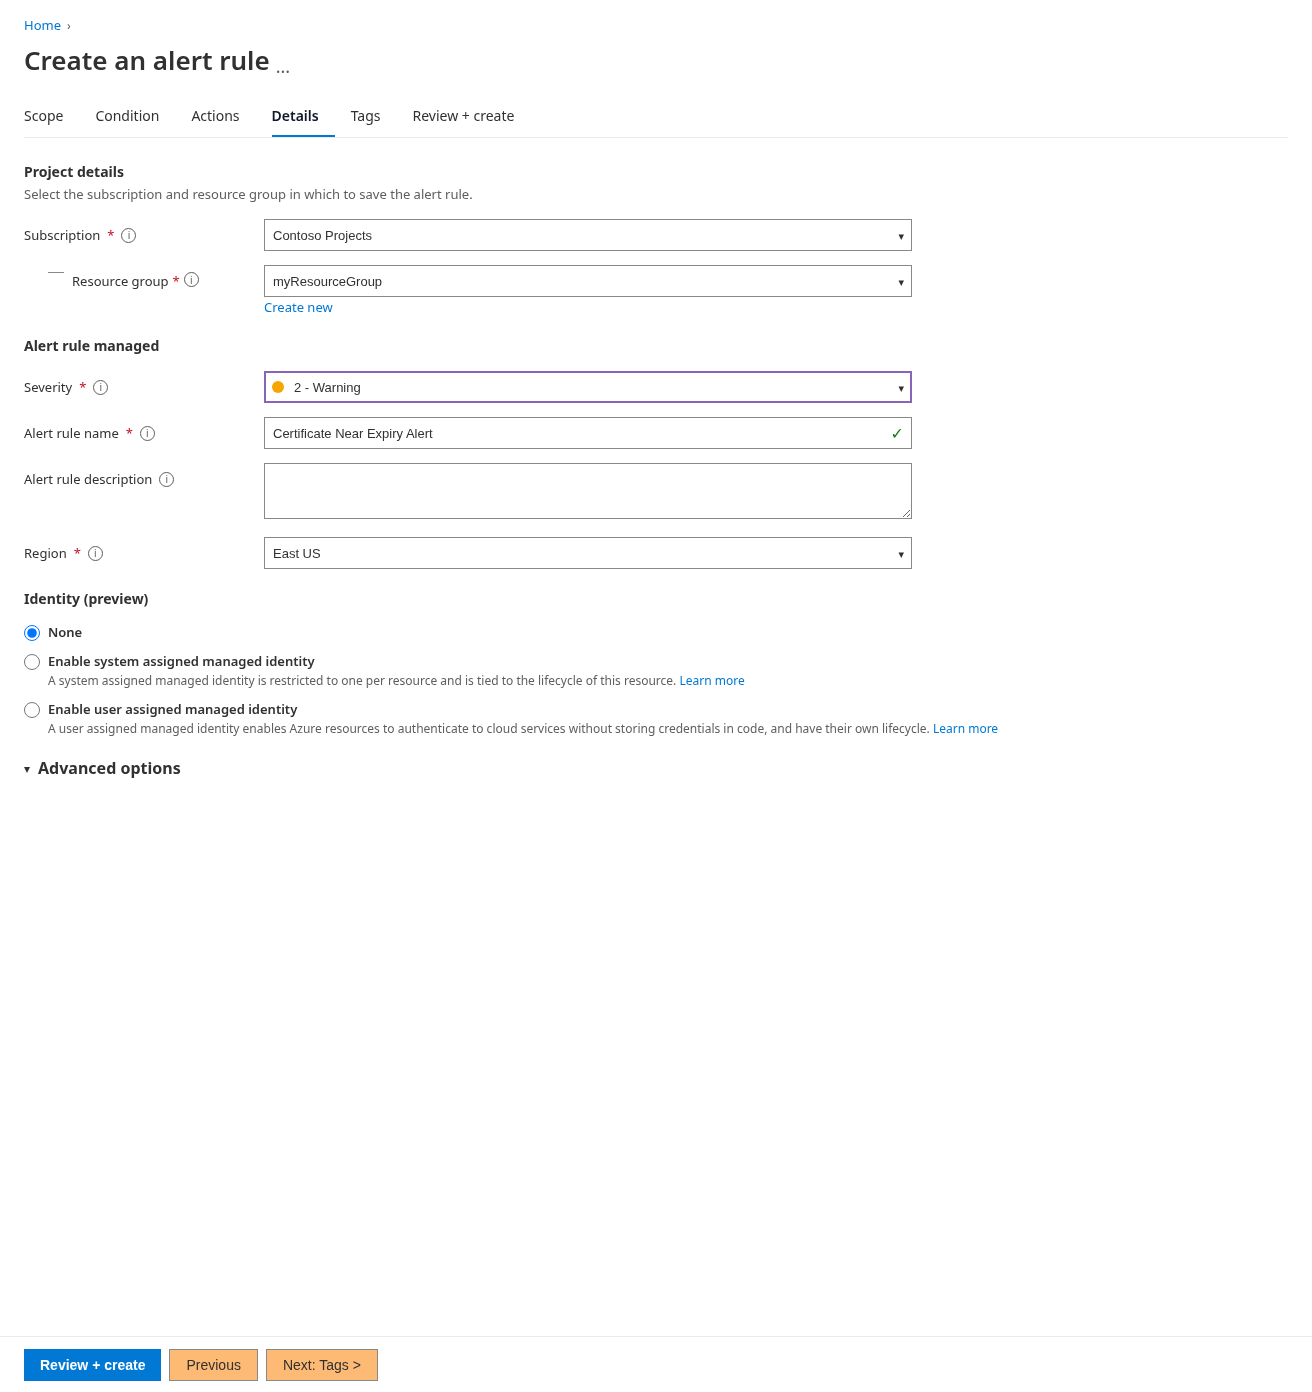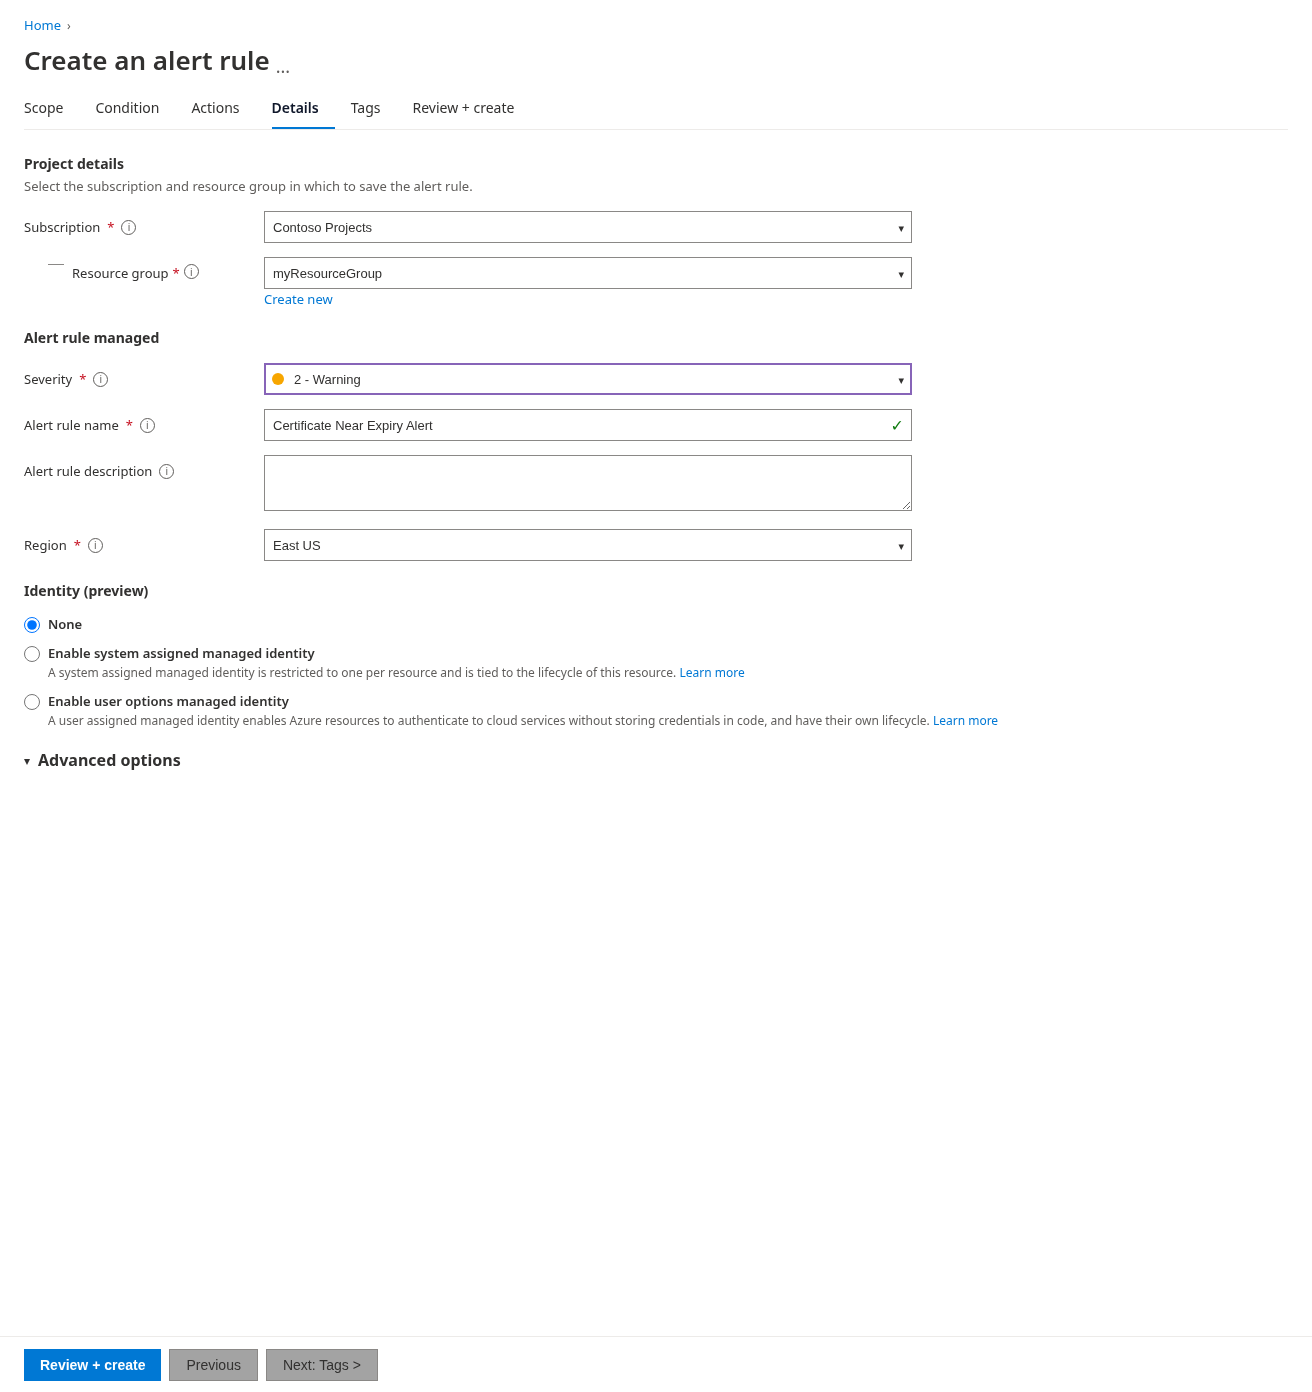--- a/index.html
+++ b/index.html
@@ -28,21 +28,21 @@
       font-size: 13px;
     }
     .breadcrumb-sep {
       color: #605e5c;
       font-size: 12px;
     }
     .page-title-row {
       display: flex;
       align-items: flex-end;
       gap: 6px;
-      margin-bottom: 12px;
+      margin-bottom: 20px;
     }
     .page-title {
       font-size: 26px;
       font-weight: 600;
       color: #323130;
     }
     .page-title-ellipsis {
       font-size: 18px;
       color: #605e5c;
       cursor: pointer;
@@ -259,21 +259,21 @@
       background: #0078d4;
       color: #fff;
       border: none;
       padding: 6px 16px;
       font-size: 14px;
       font-weight: 600;
       cursor: pointer;
       height: 32px;
     }
     .btn-secondary {
-      background: #a3a3a3;
+      background: #fdba74;
       color: #323130;
       border: 1px solid #8a8886;
       padding: 6px 16px;
       font-size: 14px;
       cursor: pointer;
       height: 32px;
     }
   </style>
 </head>
 <body>
@@ -415,21 +415,21 @@
         <div class="radio-desc">
           <span>A system assigned managed identity is restricted to one per resource and is tied to the lifecycle of this resource.</span>
           <a class="radio-desc-link">Learn more</a>
         </div>
       </div>
     </div>
 
     <div class="radio-option">
       <input type="radio" name="identity" id="identity-user" style="">
       <div>
-        <label class="radio-label" for="identity-user">Enable user options managed identity</label>
+        <label class="radio-label" for="identity-user">Enable user assigned managed identity</label>
         <div class="radio-desc">
           <span>A user assigned managed identity enables Azure resources to authenticate to cloud services without storing credentials in code, and have their own lifecycle.</span>
           <a class="radio-desc-link">Learn more</a>
         </div>
       </div>
     </div>
   </div>
 
   <div class="advanced-options">
     <span class="chevron-icon">▾</span>

